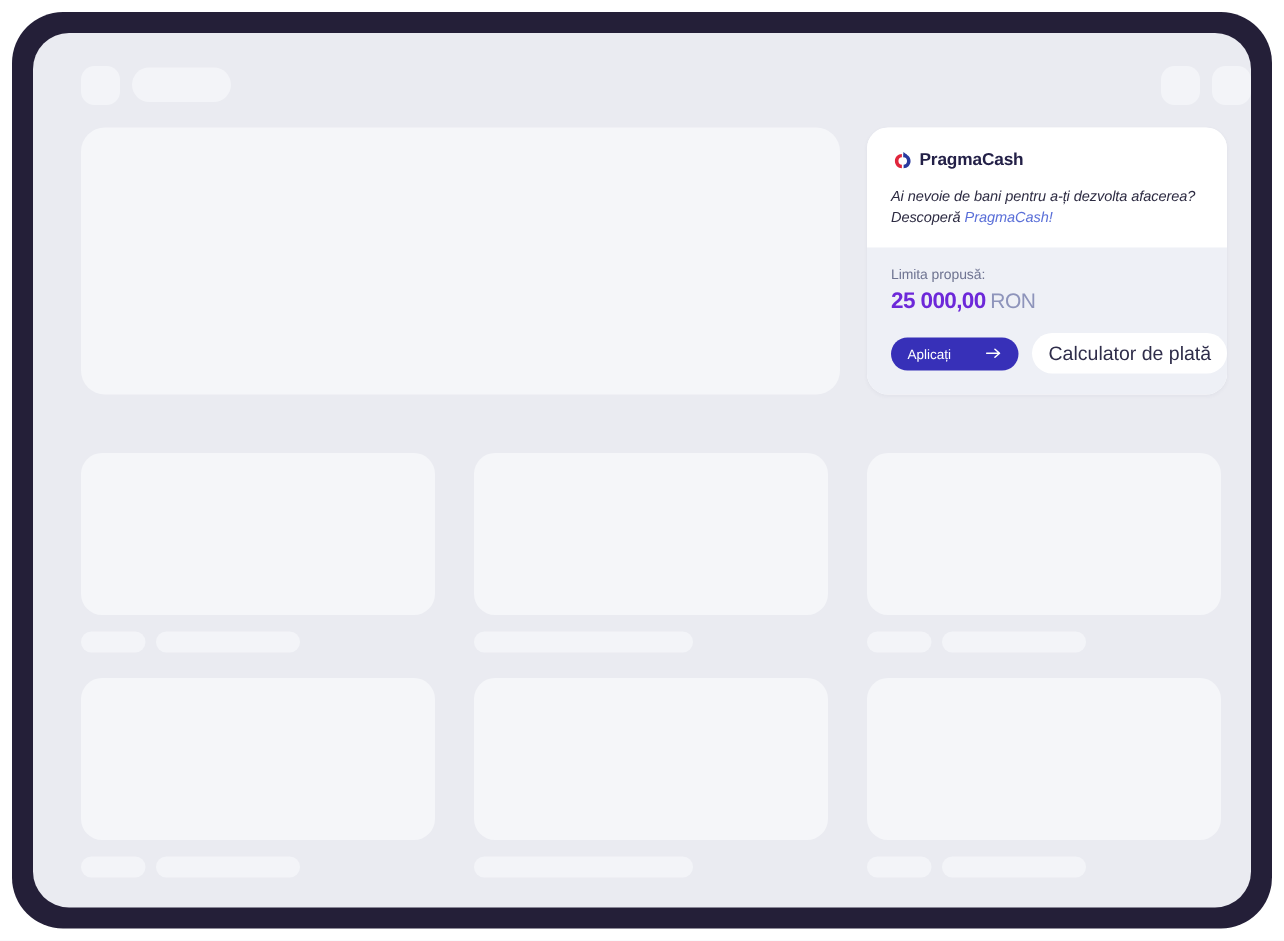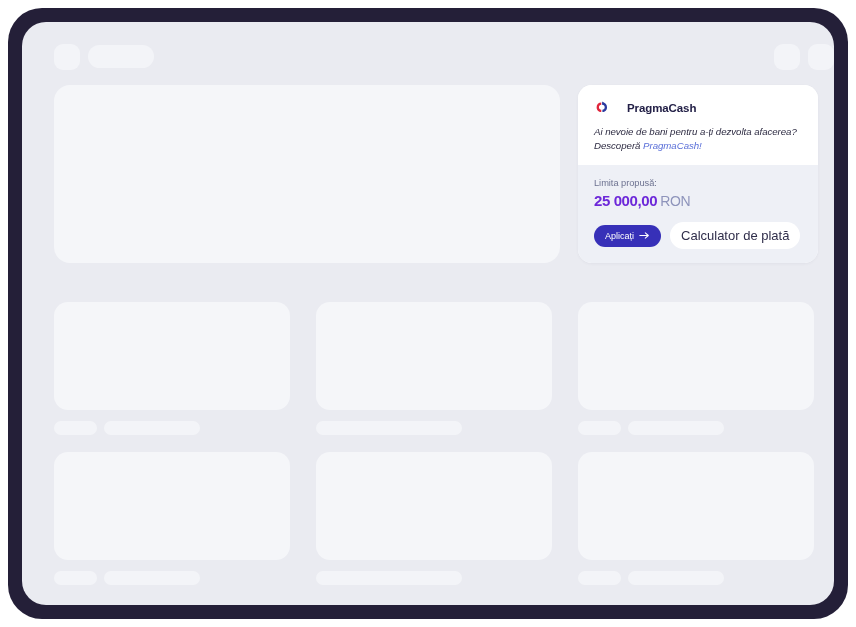--- a/index.html
+++ b/index.html
@@ -99,22 +99,21 @@
     box-shadow: 0 1px 3px rgba(60,60,100,0.06);
   }
   #promo-top {
     background: #ffffff;
     padding: 16px 16px 0 16px;
     height: 80px;
     box-sizing: border-box;
   }
   #promo-logo-row {
     display: flex;
-    align-items: center;
-    gap: 18px;
+    gap: 4px;
     margin-bottom: 11px;
   }
   #promo-logo-mark {
     width: 15px; height: 13px;
     flex: 0 0 auto;
     display: block;
   }
   #promo-logo-text {
     font-size: 11.5px;
     font-weight: bold;
@@ -164,21 +163,21 @@
   }
   #promo-actions {
     margin-top: 12px;
     display: flex;
     align-items: center;
     gap: 9px;
   }
   #promo-apply-btn {
     display: inline-flex;
     align-items: center;
-    gap: 5px;
+    gap: 23px;
     background: #3730b8;
     color: #ffffff;
     border: none;
     border-radius: 999px;
     font-family: "Liberation Sans", sans-serif;
     font-size: 9px;
     padding: 6px 11px;
     cursor: pointer;
     white-space: nowrap;
   }

